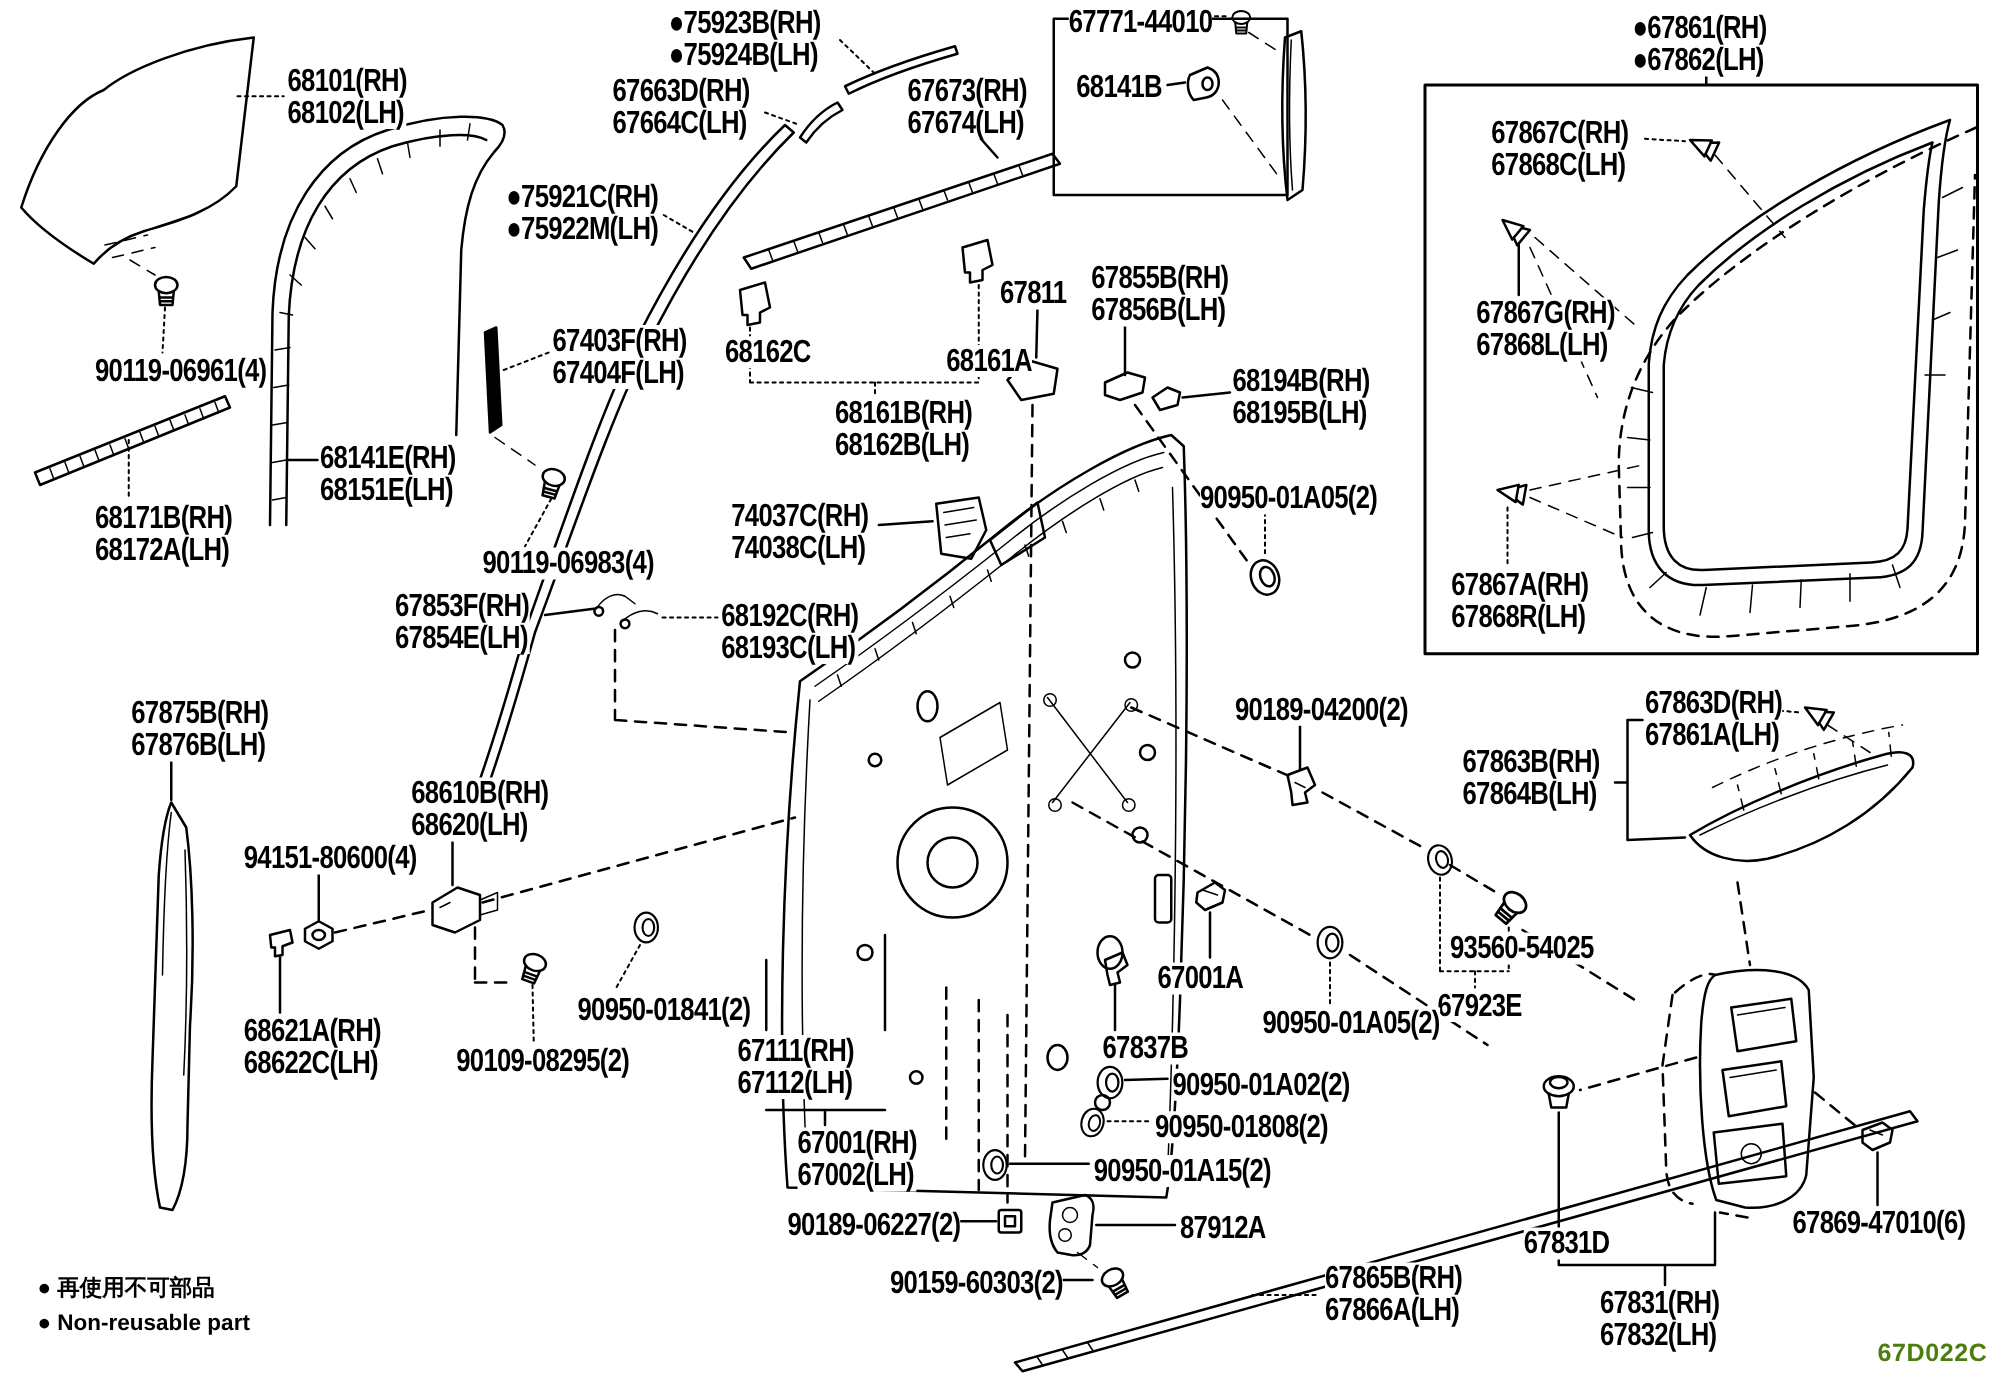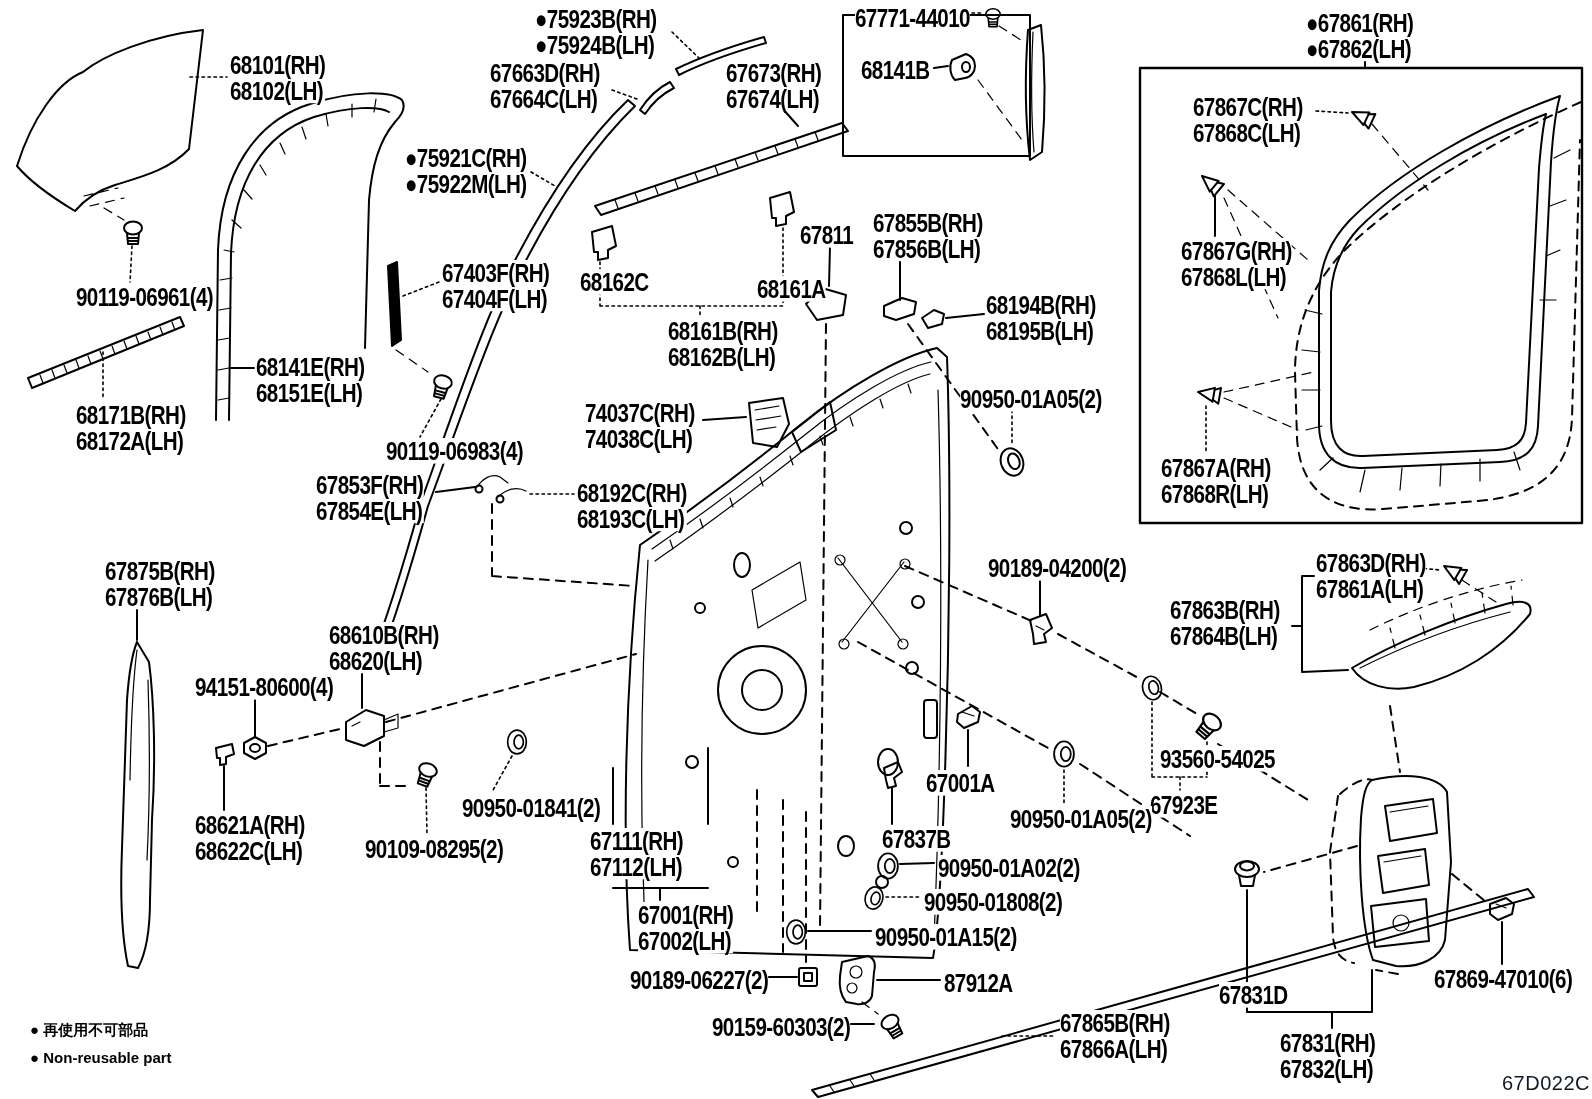--- a/index.html
+++ b/index.html
@@ -4,22 +4,22 @@
 <style>
   html,body{margin:0;padding:0;background:#fff;}
   .stage{position:relative;width:1592px;height:1099px;background:#fff;overflow:hidden;
          font-family:"Liberation Sans","DejaVu Sans",sans-serif;}
   .stage svg{position:absolute;left:0;top:0;}
   .lbl{position:absolute;white-space:nowrap;color:#000;font-weight:700;
        font-size:21px;line-height:21px;letter-spacing:-0.6px;
        transform:scale(0.98,1.22);transform-origin:left top;background:#fff;}
   .lbl div{white-space:nowrap;}
   .legend{position:absolute;left:30px;top:1016px;color:#000;font-weight:700;
-          font-size:15px;line-height:28px;letter-spacing:0;}
-  .dcode{position:absolute;left:1502px;top:1072px;color:#0f172a;font-weight:400;
+          font-size:18px;line-height:28px;letter-spacing:0;}
+  .dcode{position:absolute;left:1502px;top:1072px;color:#4d7c0f;font-weight:700;
          font-size:20px;letter-spacing:0.5px;}
   
   .art path,.art line,.art rect,.art circle,.art ellipse,.art use{
       stroke:#000;fill:none;stroke-width:2;stroke-linecap:round;stroke-linejoin:round;}
   .art .fill{fill:#000;}
   .art .thin{stroke-width:1.2;}
   .art .dash{stroke-dasharray:9 7;}
   .art .dot{stroke-dasharray:2.5 3.5;stroke-width:1.6;}
   .art .box{stroke-width:2.4;}
 </style>

